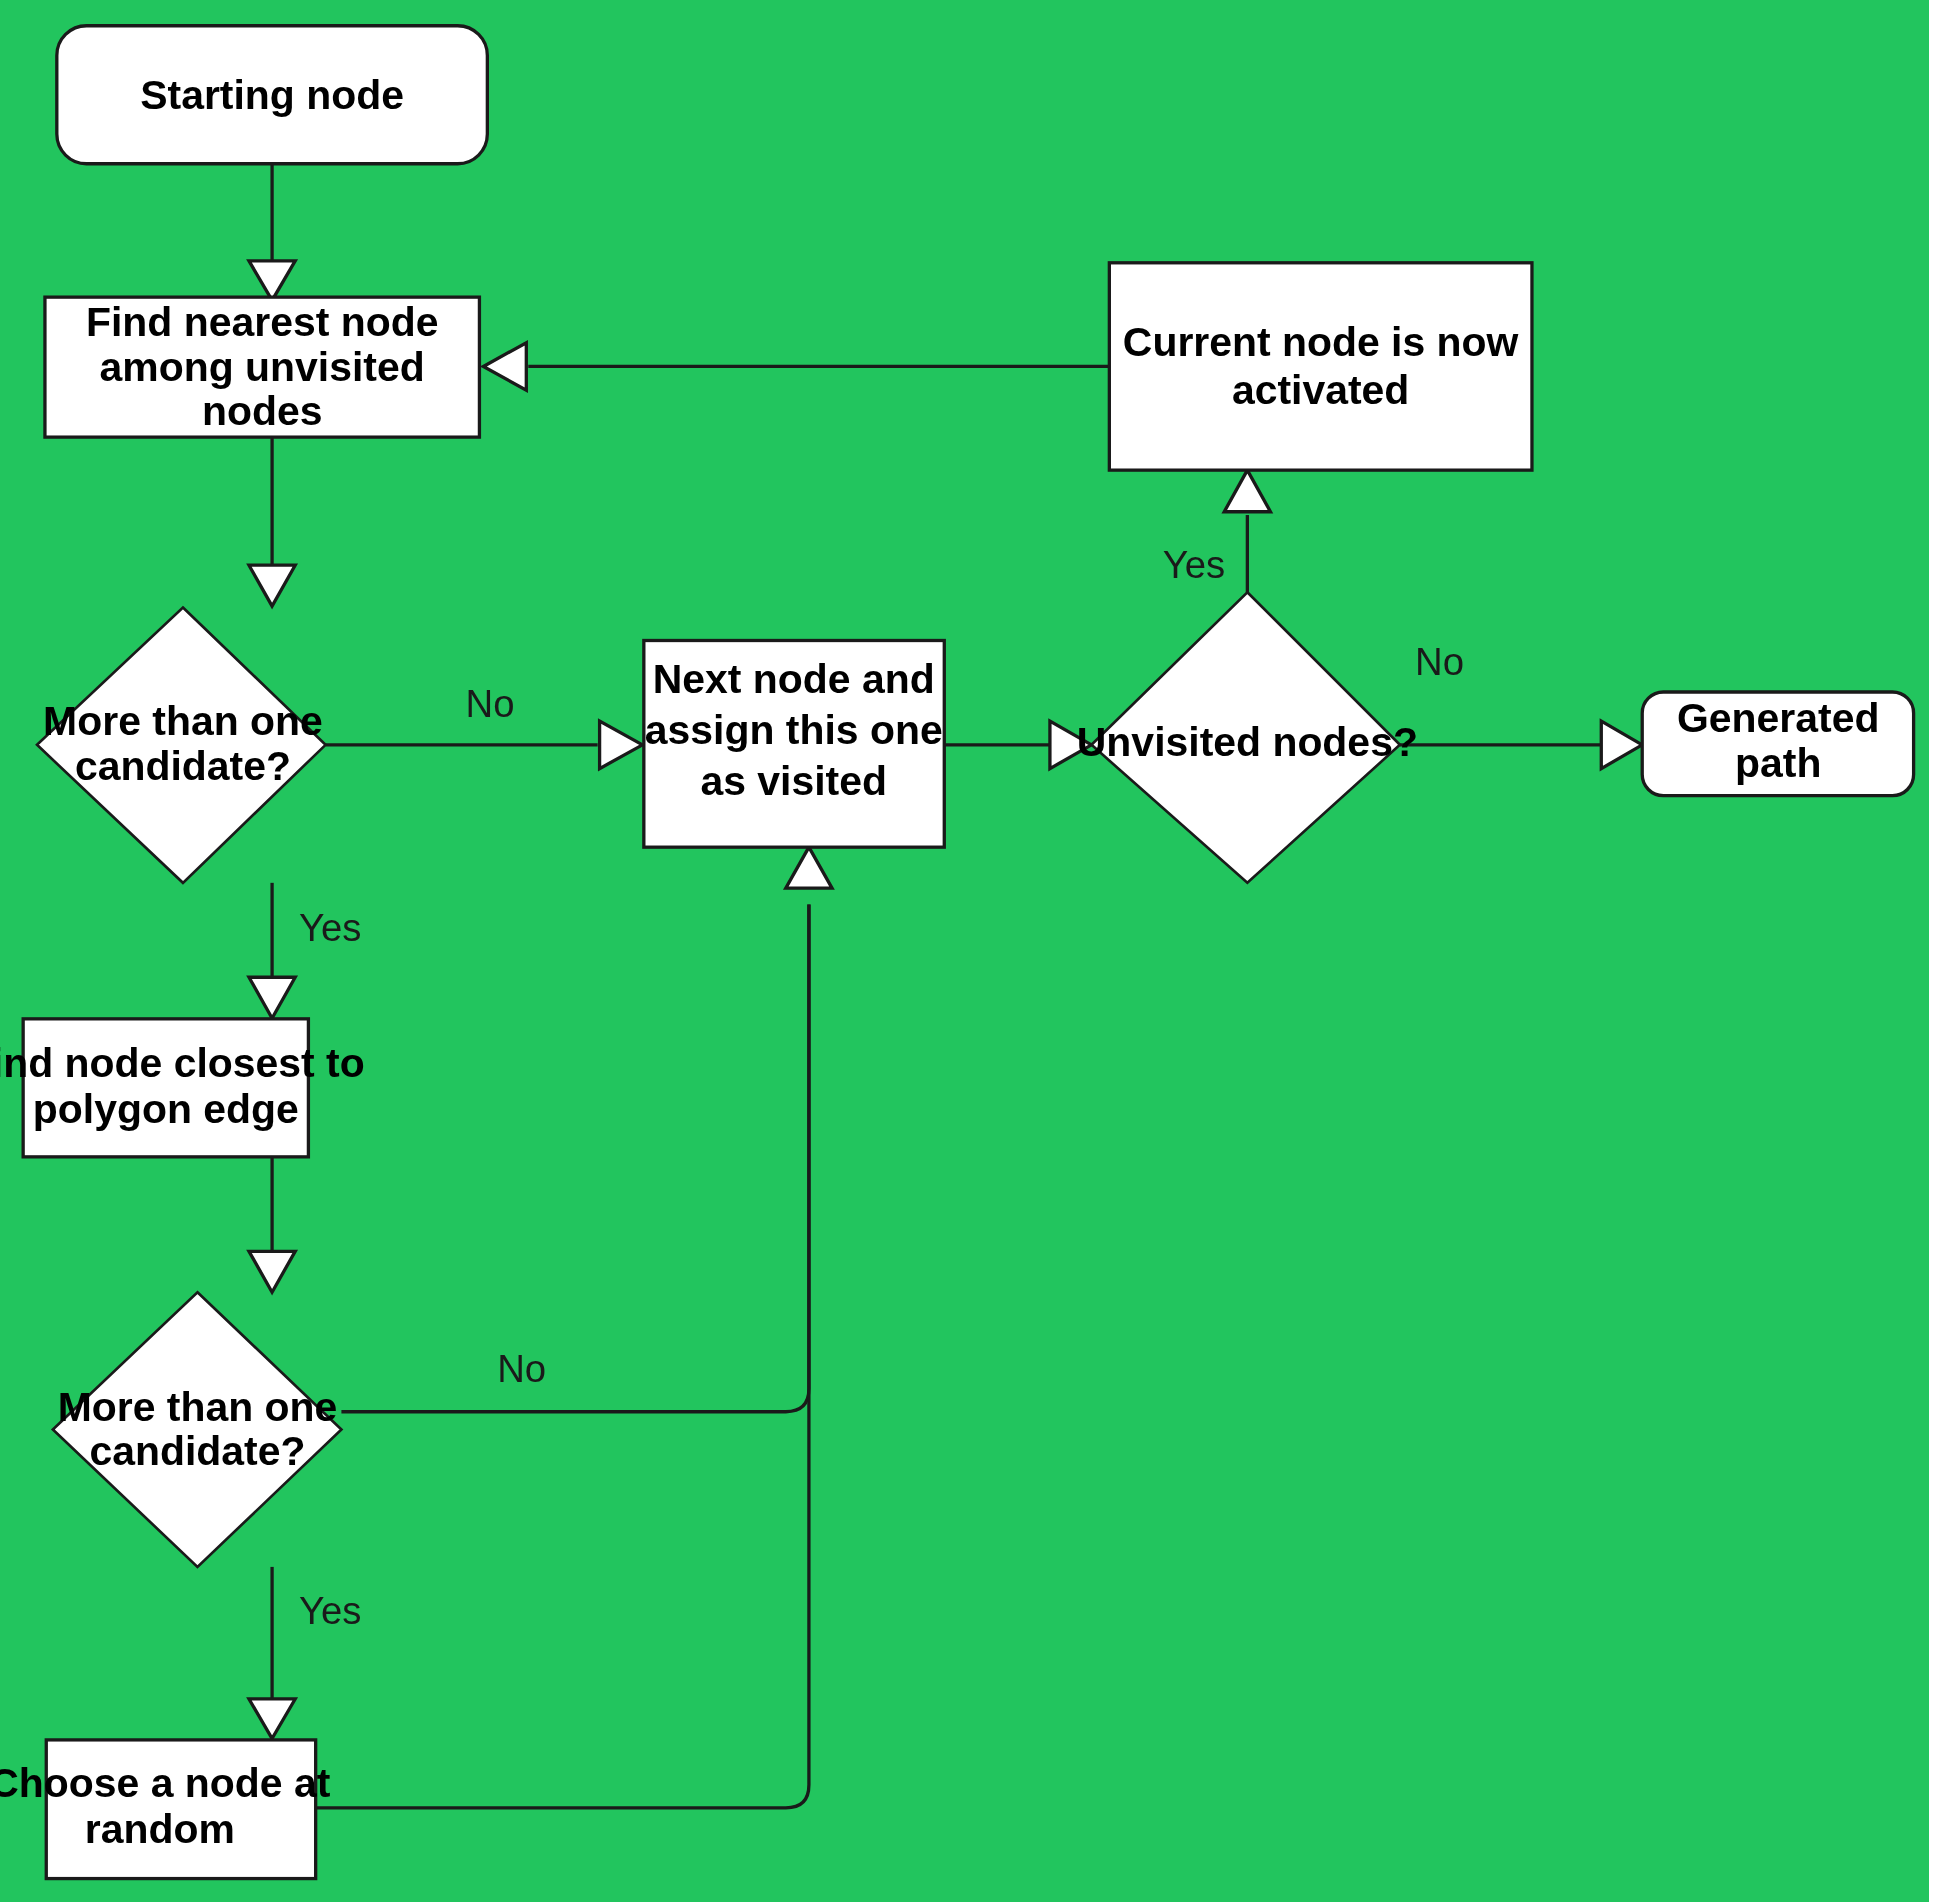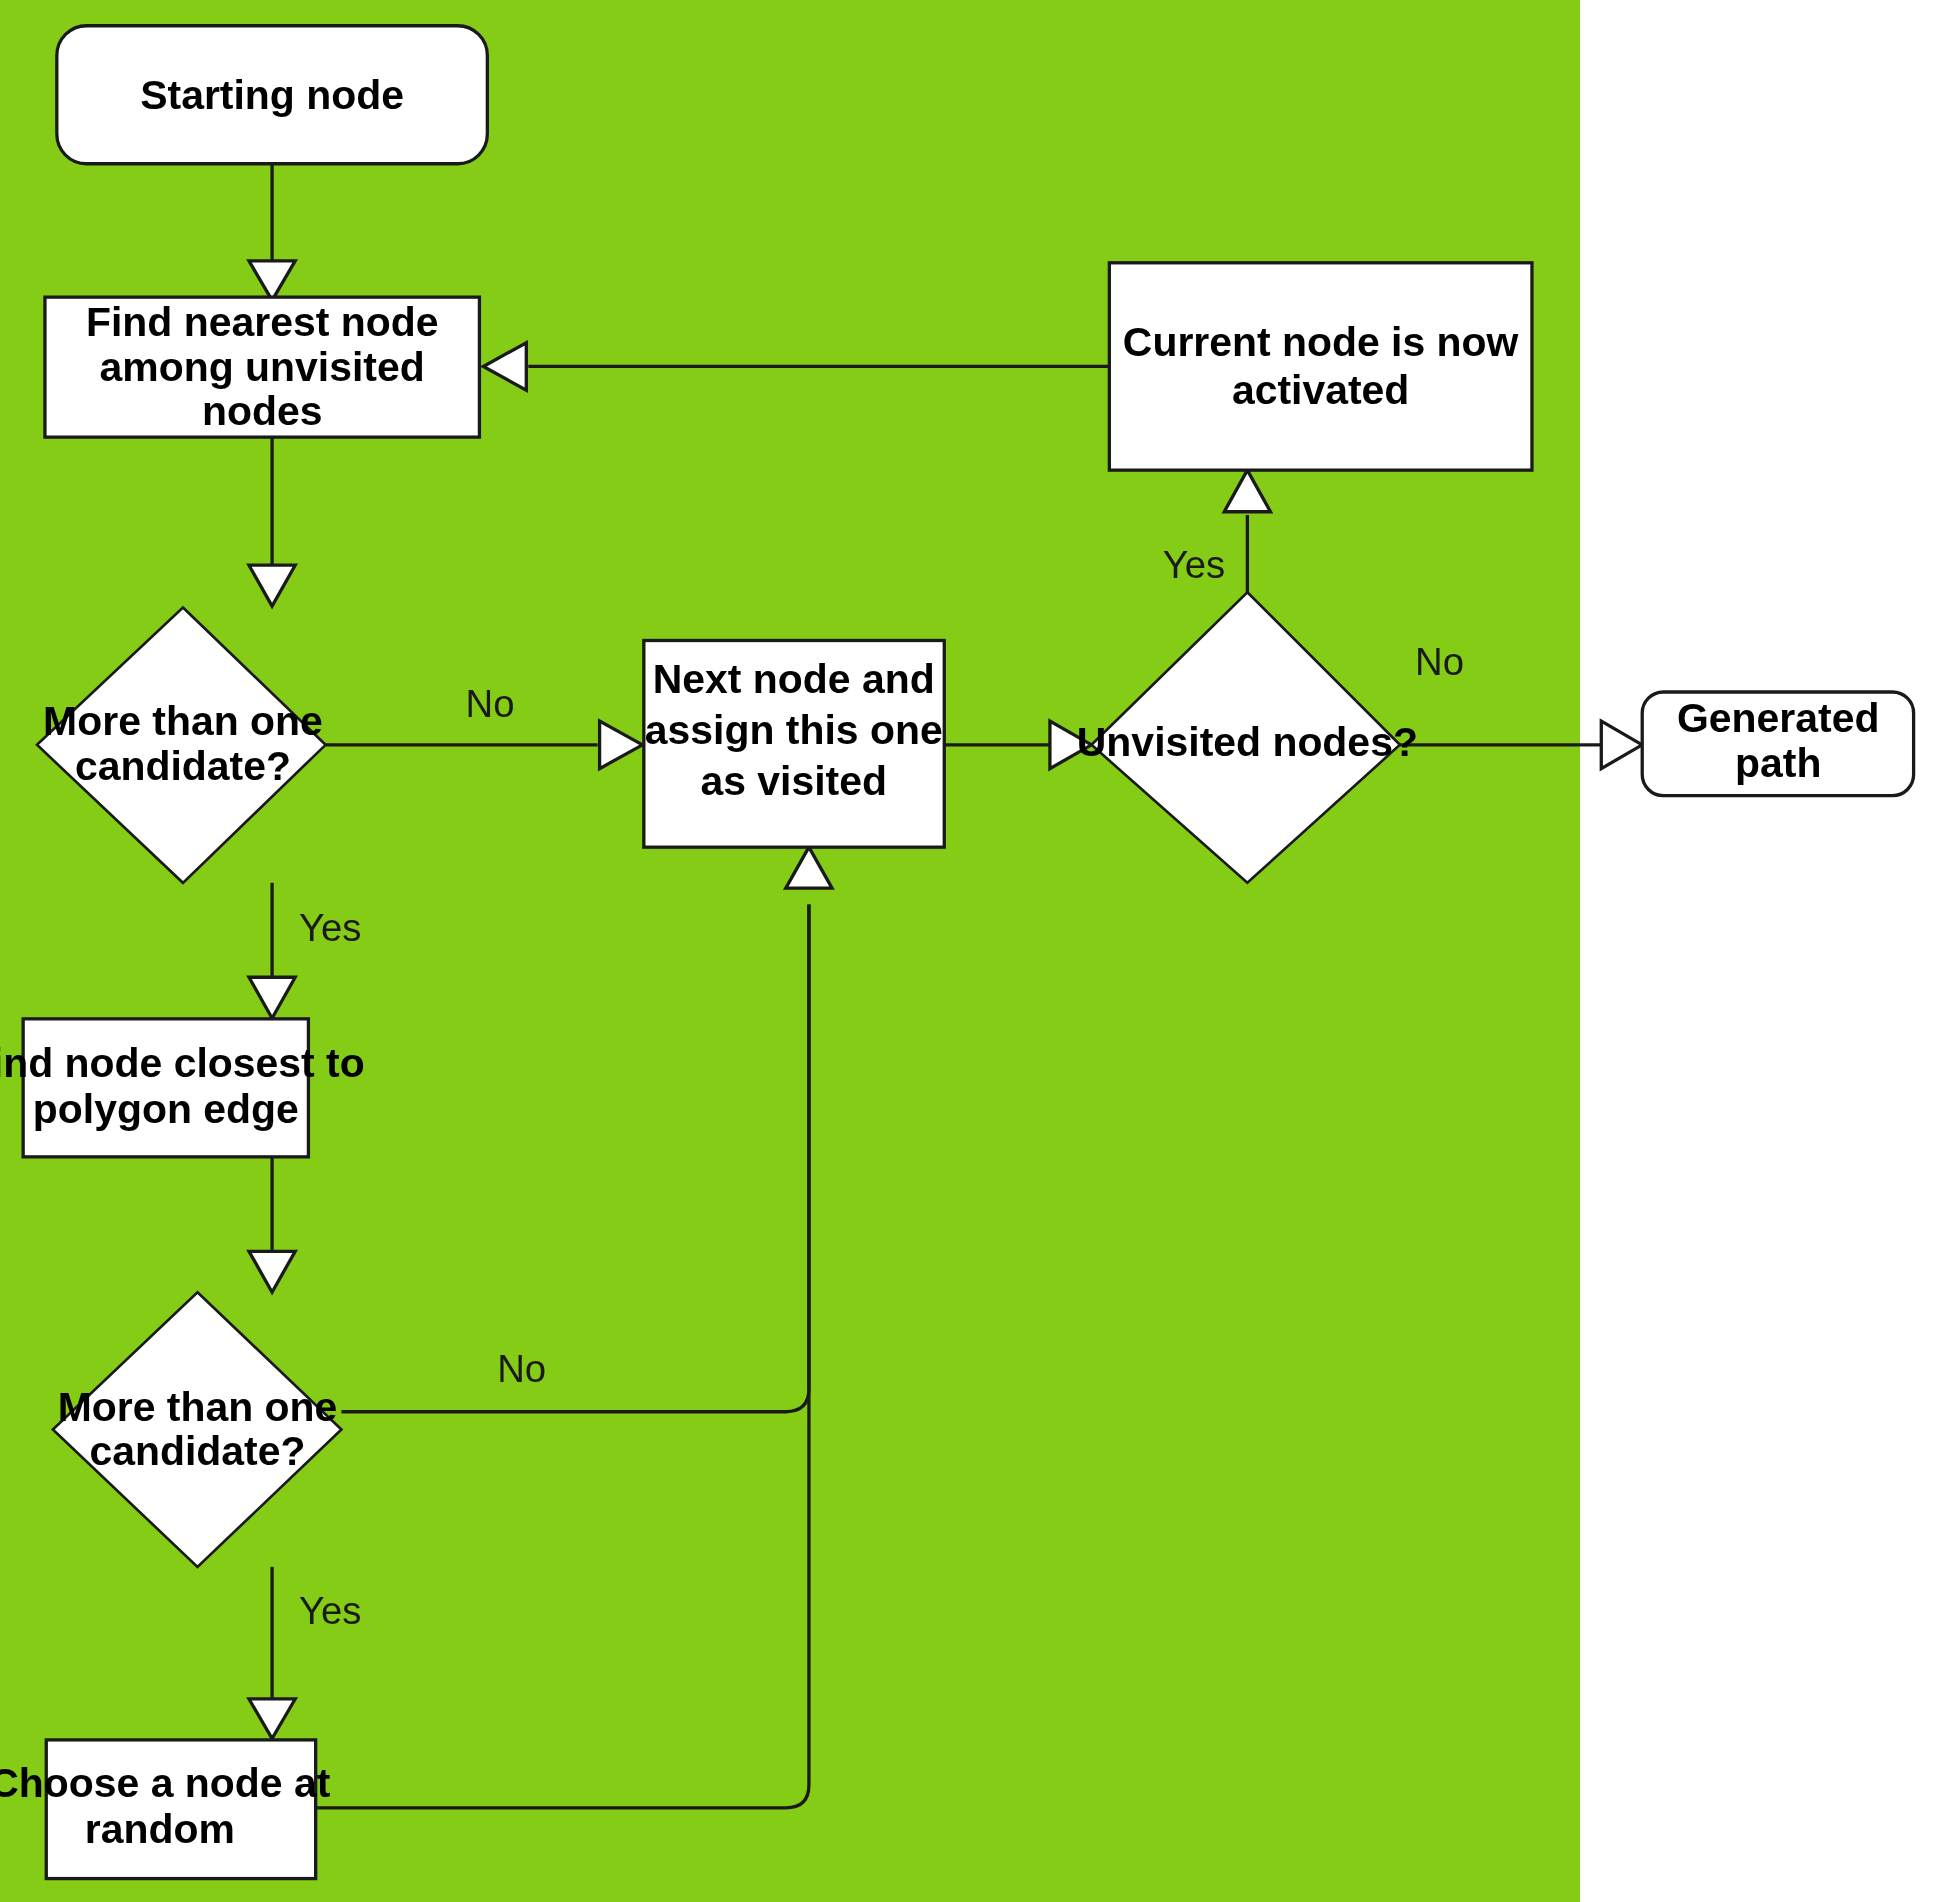--- a/index.html
+++ b/index.html
@@ -2,23 +2,23 @@
 <html style="font-size:10.6px"><head>
 <meta charset="utf-8">
 <style>
   html, body {
     margin: 0;
     padding: 0;
     background: #ffffff;
   }
   #chart-root {
     position: relative;
-    width: 1580px;
+    width: 1929px;
     height: 1903px;
-    background: #84cc16;
+    background: #22c55e;
     font-family: "Liberation Sans", sans-serif;
   }
   svg#flow {
     display: block;
     width: 1946px;
     height: 1903px;
   }
   .shape-fill {
     fill: #ffffff;
     stroke: #1a1a1a;

